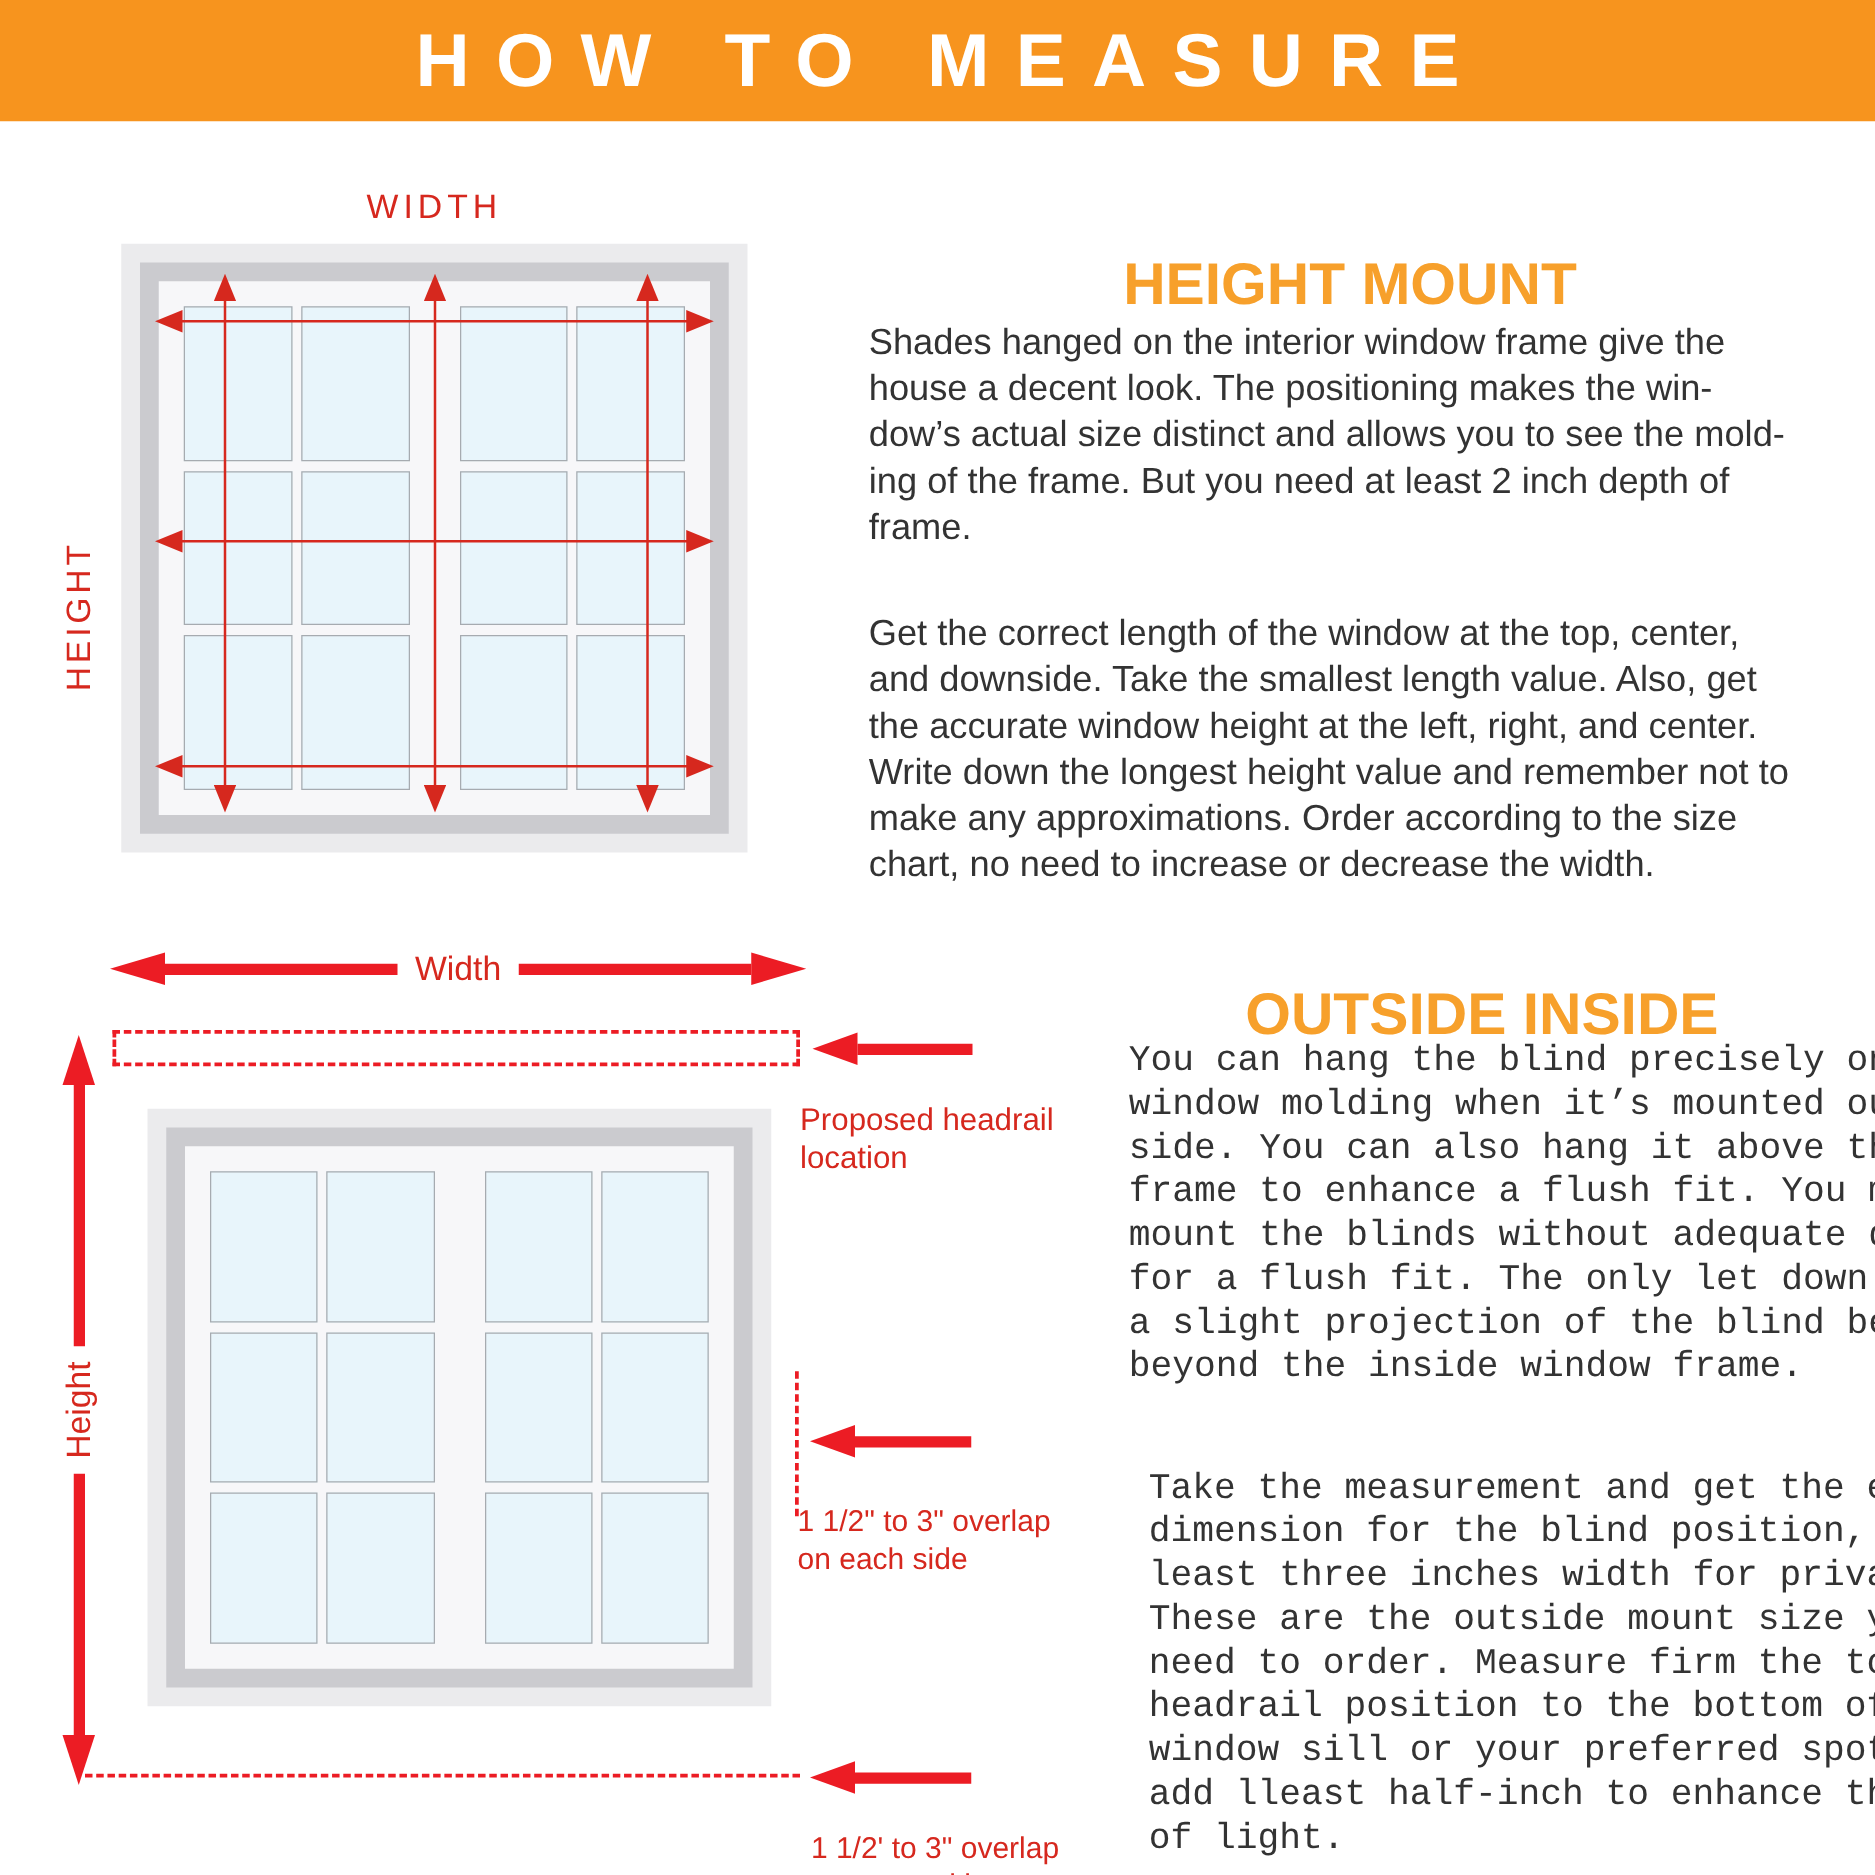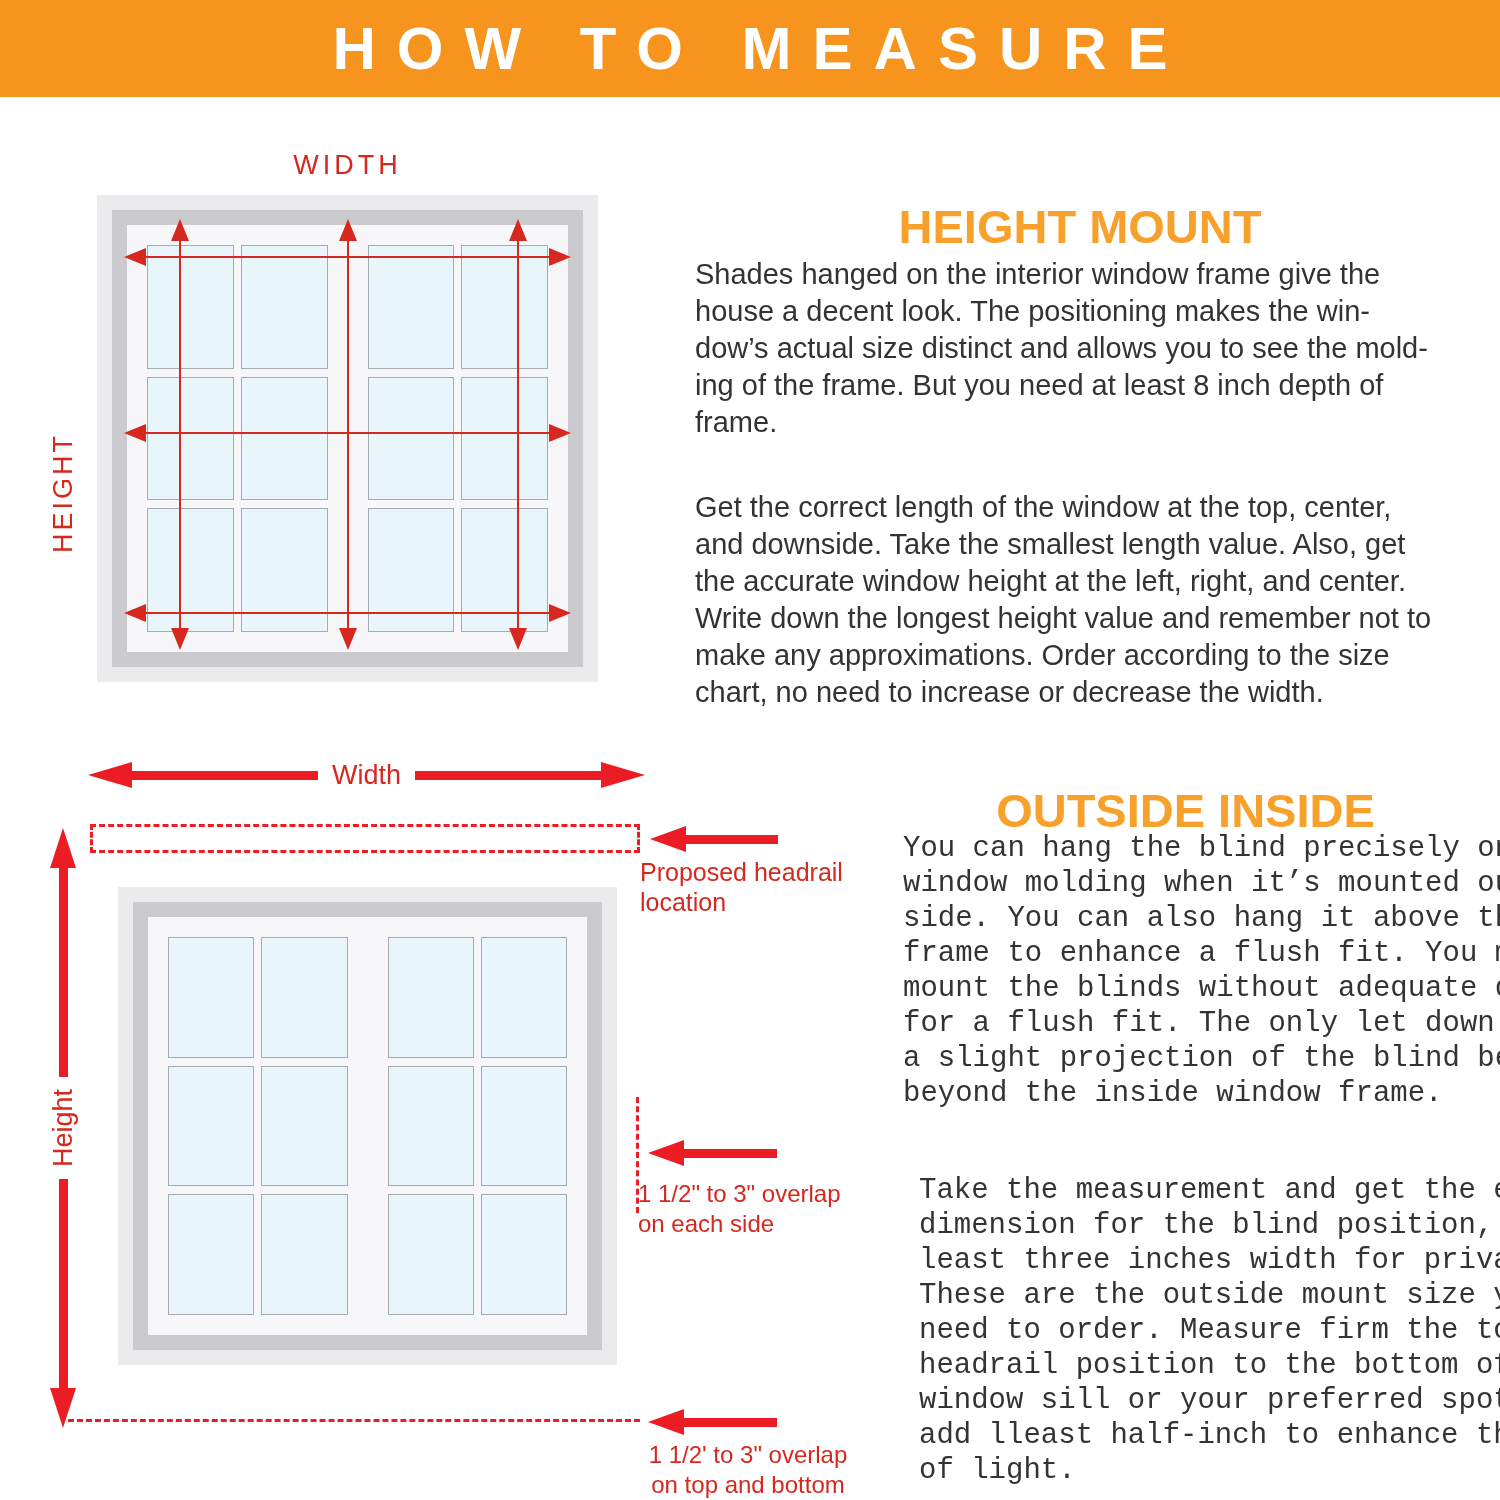--- a/index.html
+++ b/index.html
@@ -54,21 +54,21 @@
 
   
   .headrail-box{position:absolute;left:90px;top:824px;width:550px;height:29px;box-sizing:border-box;
                 border:3px dashed var(--red-thick,#EC1C24);}
   .side-dash{position:absolute;left:636px;top:1097px;height:116px;width:0;
              border-left:3px dashed var(--red-thick,#EC1C24);}
   .bottom-dash{position:absolute;left:68px;top:1419px;width:572px;height:0;
                border-top:3px dashed var(--red-thick,#EC1C24);}
 
   
-  .anno{position:absolute;font-size:24px;line-height:30px;white-space:pre;}
+  .anno{position:absolute;font-size:24px;line-height:30px;white-space:pre;margin-top:24px;}
   .headrail-label{left:640px;top:857px;font-size:25px;}
   .side-label{left:638px;top:1179px;}
   .bottom-label{left:642px;top:1440px;width:212px;text-align:center;white-space:pre-line;}
 
   
   .section-heading{position:absolute;font-size:47px;font-weight:bold;color:var(--heading,#F7A02B);
                    text-align:center;white-space:nowrap;}
   .inside-heading{left:695px;top:160px;width:770px;}
   .outside-heading{left:903px;top:744px;width:565px;}
   .para{position:absolute;color:var(--body-text,#333333);font-size:29px;white-space:pre;}
@@ -196,21 +196,21 @@
     <span class="shaft"></span>
   </div>
   <div class="anno bottom-label redtxt">1 1/2' to 3" overlap
 on top and bottom</div>
 
   <h2 class="section-heading inside-heading">HEIGHT MOUNT</h2>
 
   <div class="para inside-para inside-para1">Shades hanged on the interior window frame give the
 house a decent look. The positioning makes the win-
 dow’s actual size distinct and allows you to see the mold-
-ing of the frame. But you need at least 8 inch depth of
+ing of the frame. But you need at least 2 inch depth of
 frame.</div>
 
   <div class="para inside-para inside-para2">Get the correct length of the window at the top, center,
 and downside. Take the smallest length value. Also, get
 the accurate window height at the left, right, and center.
 Write down the longest height value and remember not to
 make any approximations. Order according to the size
 chart, no need to increase or decrease the width.</div>
 
   <h2 class="section-heading outside-heading">OUTSIDE INSIDE</h2>

